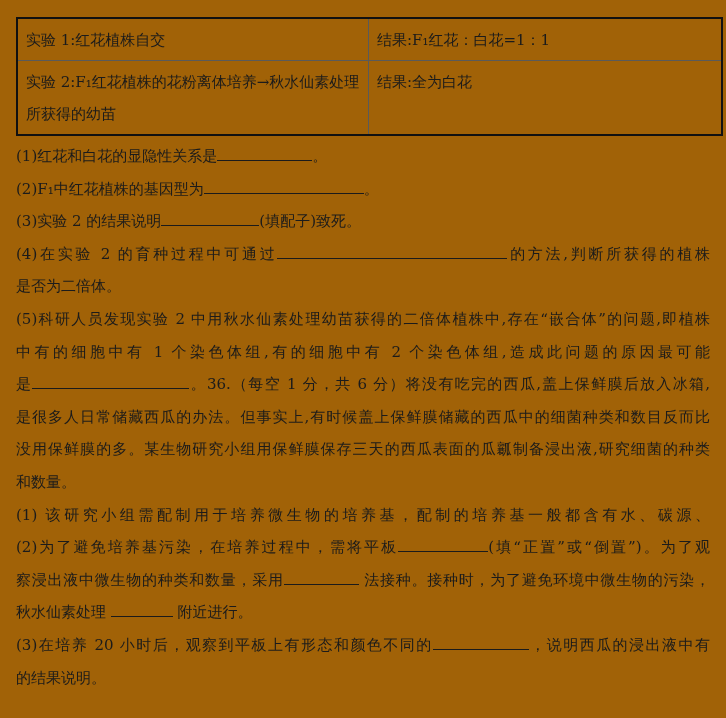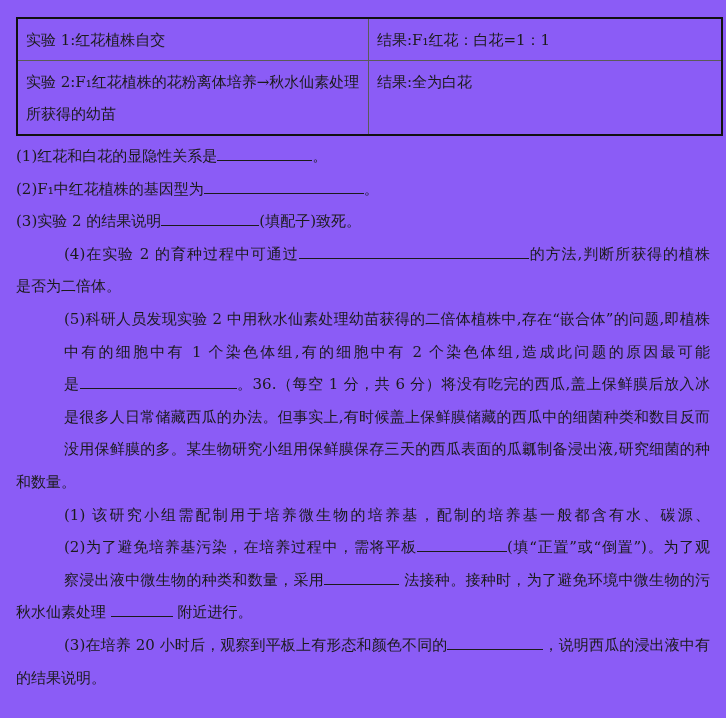--- a/index.html
+++ b/index.html
@@ -6,21 +6,21 @@
     margin: 0;
     padding: 0;
     background: #ffffff;
   }
   .page {
     position: relative;
     width: 726px;
     height: 718px;
     box-sizing: border-box;
     padding: 17px 16px 0 16px;
-    background: #8b5cf6;
+    background: #a16207;
     color: #1b1b1b;
     font-family: "DejaVu Serif", "Liberation Serif", serif;
     font-size: 15px;
     overflow: hidden;
   }
   table.exp-table {
     border-collapse: collapse;
     width: 702px;
     table-layout: fixed;
     border: 2px solid #111;
@@ -43,21 +43,20 @@
   .line {
     line-height: 32.6px;
     height: 32.6px;
     white-space: nowrap;
     overflow: hidden;
   }
   .line.just {
     text-align: justify;
     text-align-last: justify;
     white-space: normal;
-    margin-left: 48px;
   }
   .blank {
     display: inline-block;
     height: 0.85em;
     border-bottom: 1.2px solid #1b1b1b;
     vertical-align: baseline;
   }
 </style>
 </head>
 <body>

